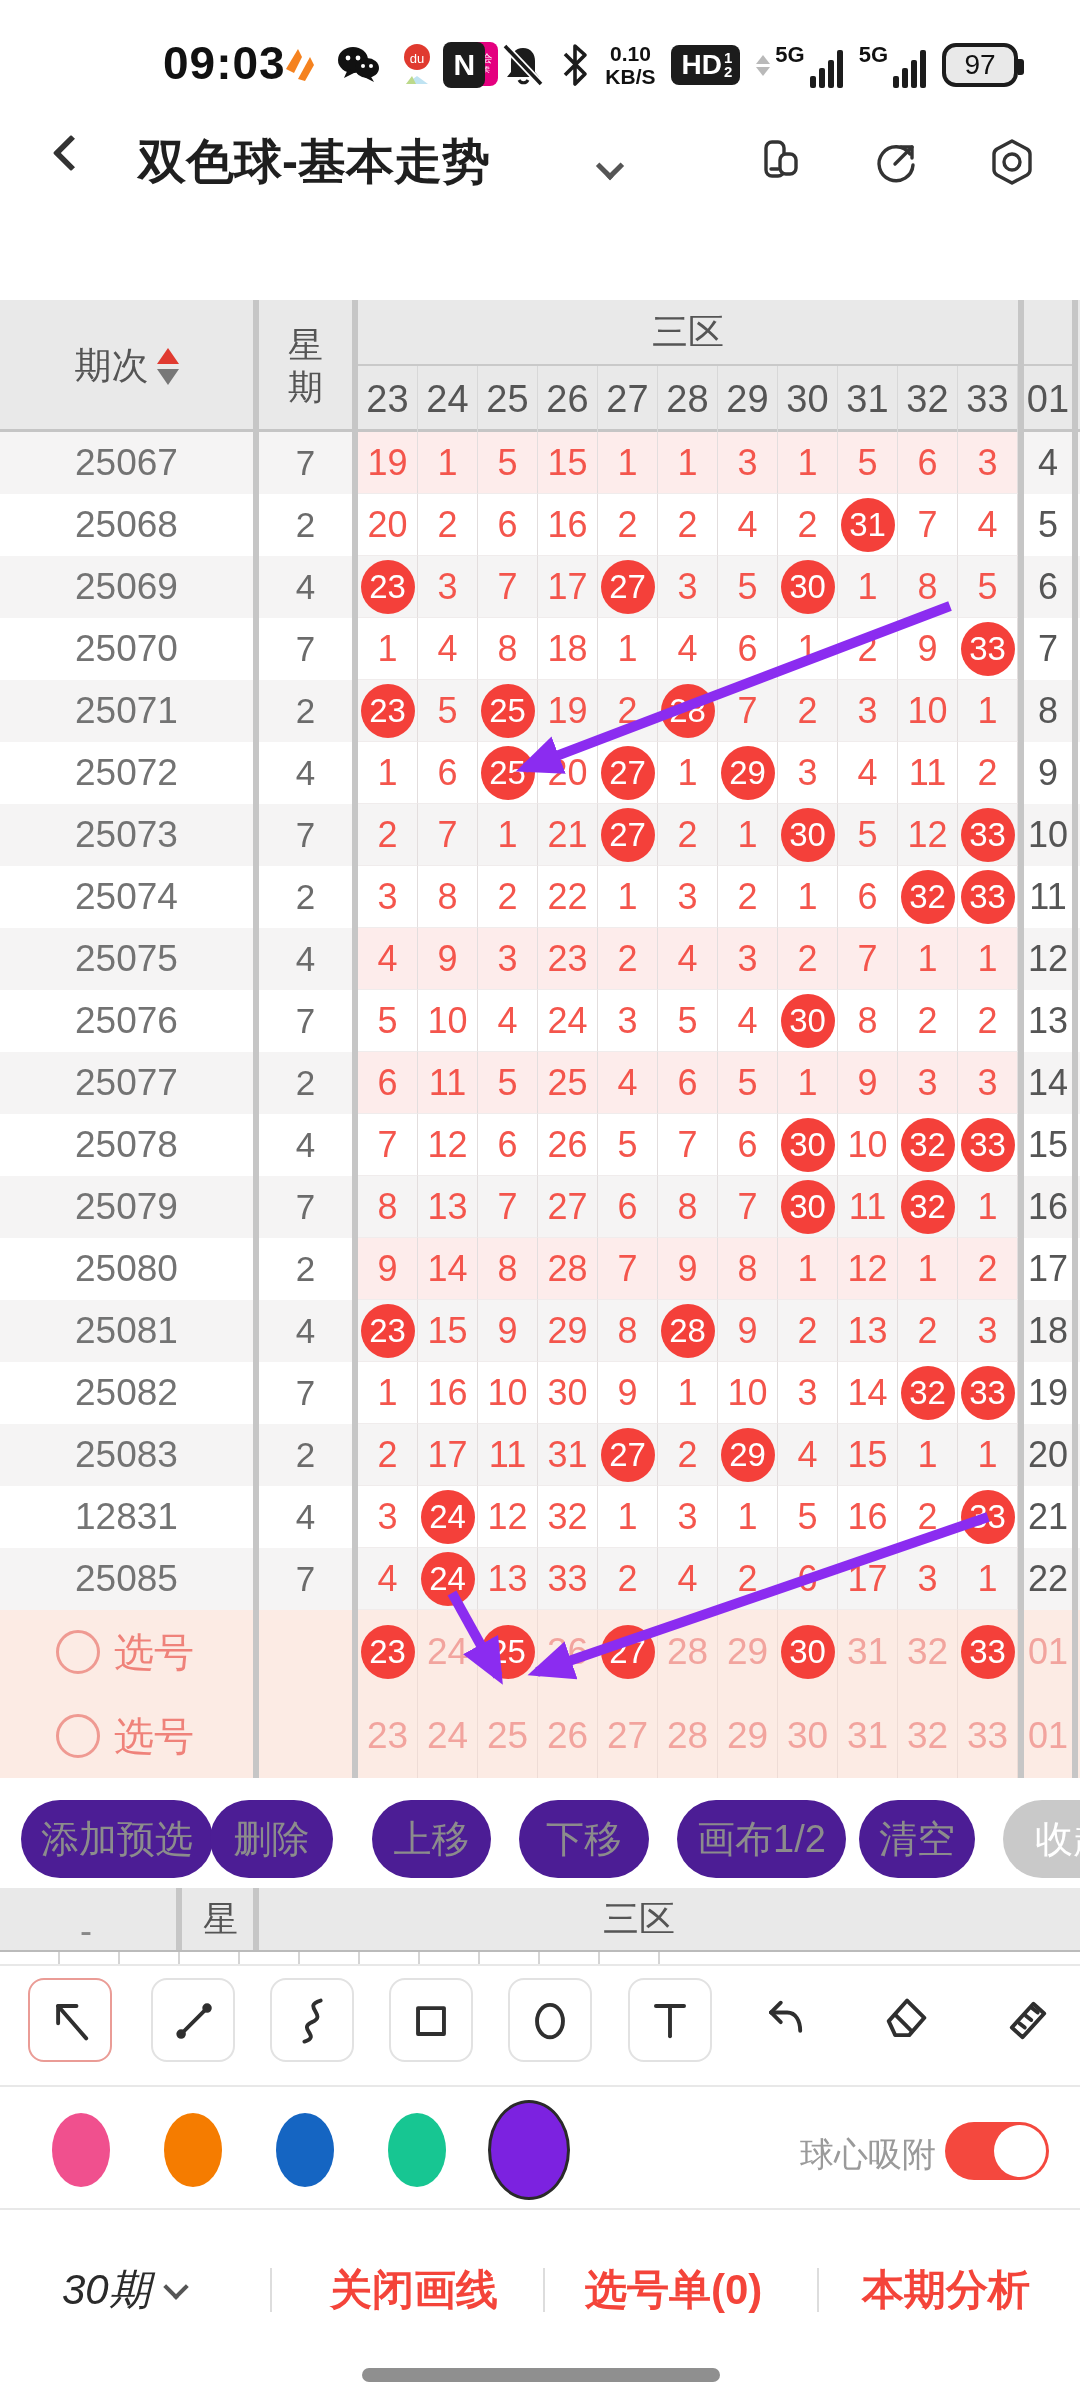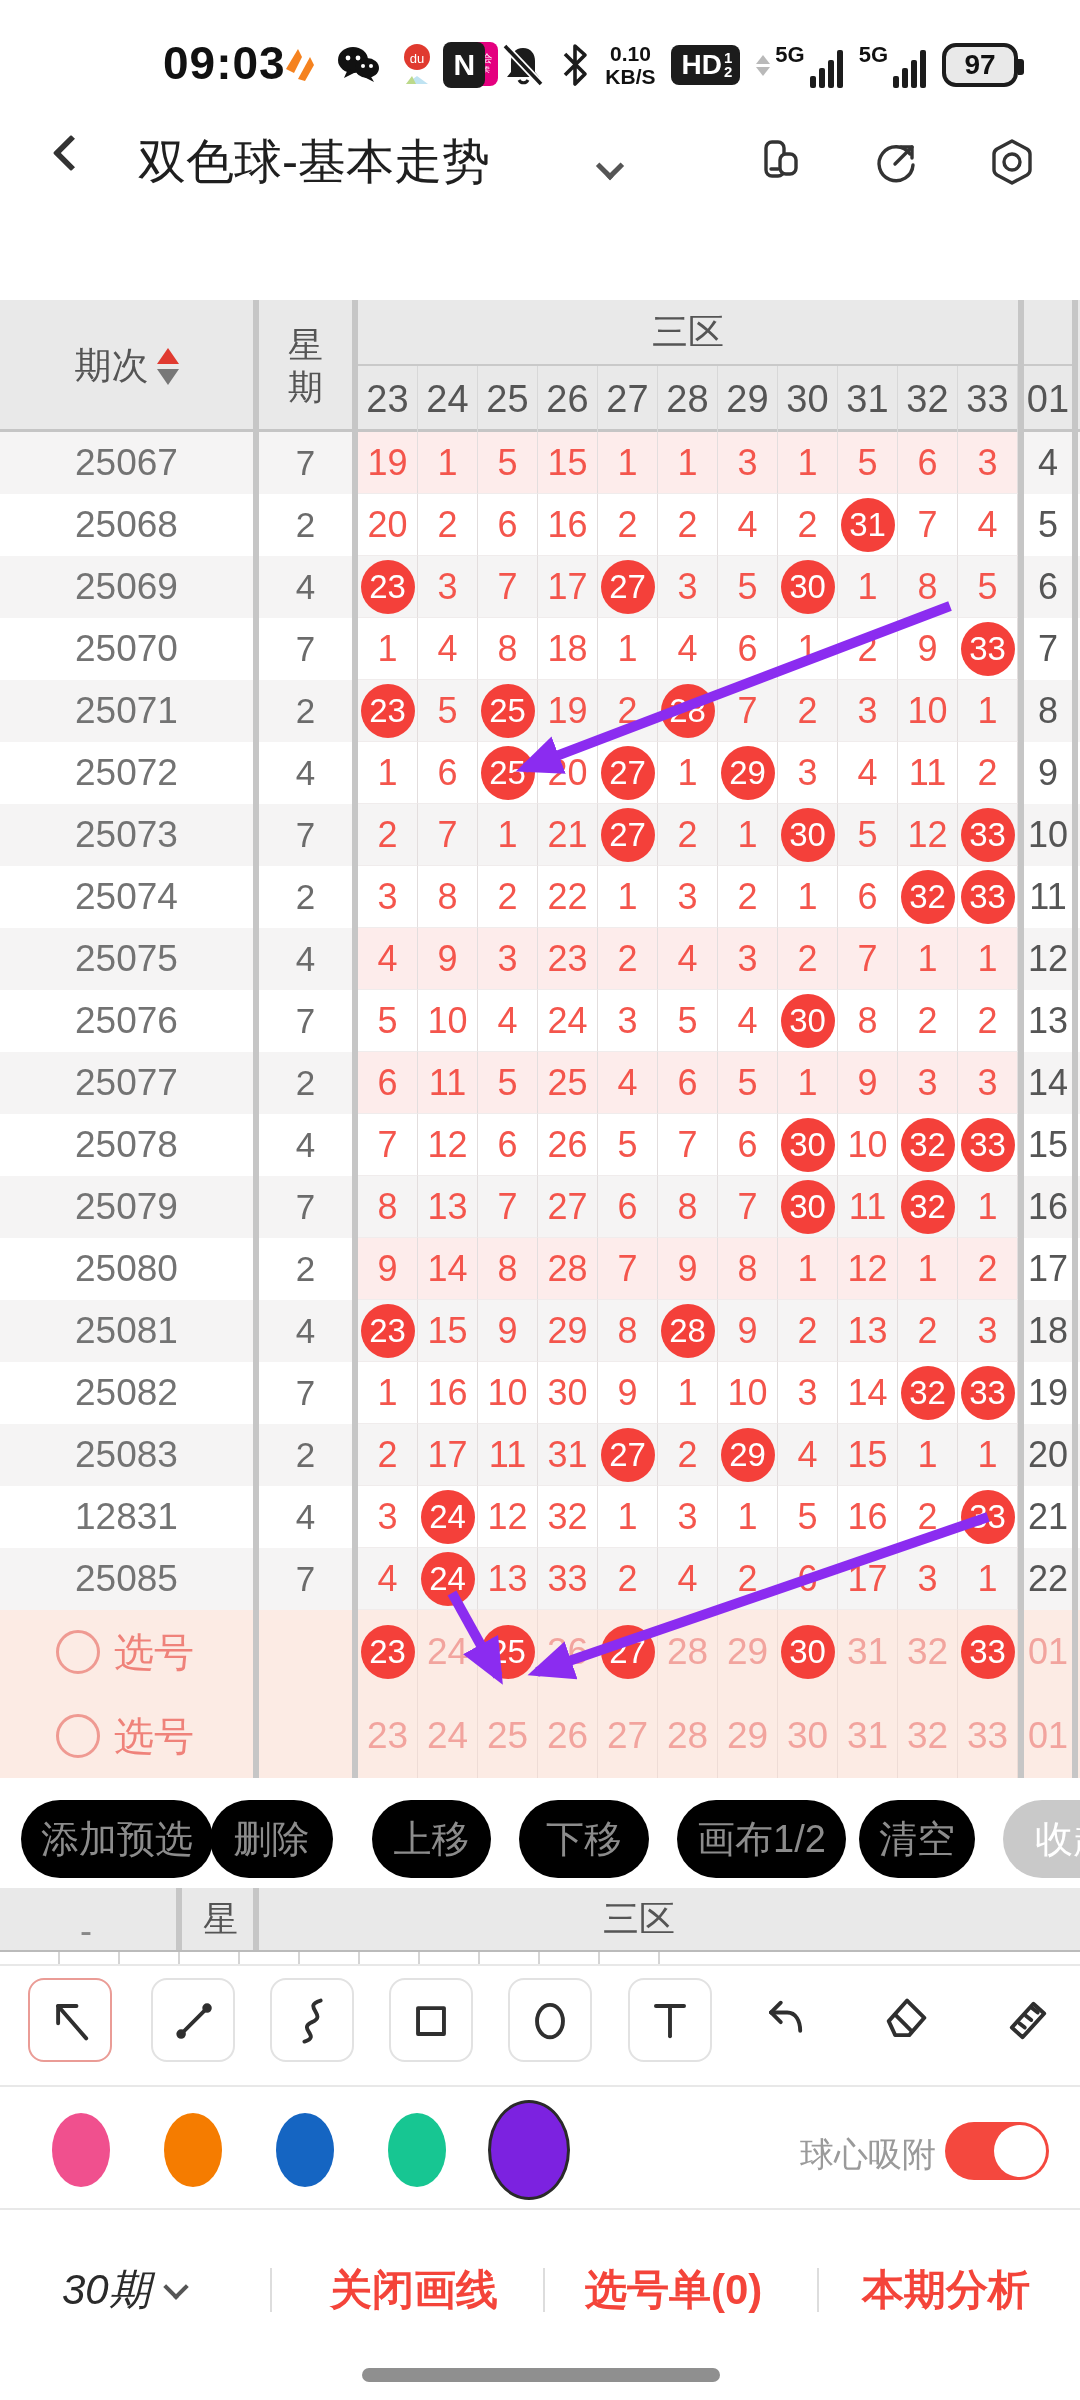--- a/index.html
+++ b/index.html
@@ -12,27 +12,27 @@
   .sb-time { left:163px; top:36px; font-size:46px; font-weight:700; color:#111; letter-spacing:1px; }
   .sb-appicons { left:278px; top:42px; display:flex; gap:16px; align-items:center; }
   .sb-right { right:62px; top:40px; display:flex; gap:16px; align-items:center; height:50px; }
   .nfc { width:42px; height:46px; background:#1c1c1c; border-radius:8px; color:#fff; font-weight:700; font-size:30px; display:flex; align-items:center; justify-content:center; }
   .kbs { font-size:21px; font-weight:700; color:#111; line-height:23px; text-align:center; }
   .hd { background:#1c1c1c; border-radius:8px; color:#fff; font-weight:700; font-size:28px; padding:4px 8px 4px 10px; display:flex; align-items:center; }
   .hd small { font-size:15px; line-height:14px; display:inline-block; margin-left:2px; font-weight:700; }
   .sig { display:flex; align-items:flex-end; gap:3px; height:46px; position:relative; padding-top:0; }
   .sig .g5 { font-size:22px; font-weight:700; color:#111; margin-right:2px; align-self:flex-start; }
   .sig i { display:block; width:6px; background:#1c1c1c; border-radius:2px; }
-  .batt { width:76px; height:44px; border:4px solid #1c1c1c; border-radius:14px; background:#e9e9e9; display:flex; align-items:center; justify-content:center; font-size:28px; font-weight:700; color:#111; position:relative; }
+  .batt { width:76px; height:44px; border:4px solid #1c1c1c; border-radius:14px; background:#e9e9e9; display:flex; align-items:center; justify-content:center; font-size:28px; font-weight:400; color:#111; position:relative; }
   .batt::after { content:""; position:absolute; right:-10px; top:12px; width:6px; height:16px; background:#1c1c1c; border-radius:0 3px 3px 0; }
 
   
   #navbar { left:0; top:100px; width:1080px; height:122px; background:#fff; }
   .back-chevron { left:58px; top:40px; width:26px; height:26px; border-left:6px solid #333; border-bottom:6px solid #333; transform:rotate(45deg); border-radius:2px; }
-  .nav-title { left:138px; top:30px; font-size:48px; font-weight:400; color:#1f1f1f; }
+  .nav-title { left:138px; top:30px; font-size:48px; font-weight:700; color:#1f1f1f; }
   .title-chevron { left:600px; top:56px; width:20px; height:20px; border-left:5px solid #555; border-bottom:5px solid #555; transform:rotate(-45deg); }
   .nav-ic { top:34px; width:56px; height:56px; }
   .nav-ic svg { width:56px; height:56px; stroke:#333; stroke-width:3.4; fill:none; stroke-linecap:round; stroke-linejoin:round; }
 
   
   #notice { left:38px; top:248px; font-size:26px; color:#bdbdbd; letter-spacing:0px; }
 
   
   #tablewrap { left:0; top:300px; width:1080px; height:1478px; background:#fff; }
   .hdr-bg { left:0; top:0; width:1080px; height:132px; background:#e9e9e9; border-bottom:3px solid #c5c5c5; }
@@ -60,21 +60,21 @@
   .sel-left { position:absolute; left:0; top:0; width:253px; height:84px; display:flex; align-items:center; gap:14px; padding-left:56px; }
   .radio { width:44px; height:44px; border:3px solid #ef9a92; border-radius:50%; }
   .sel-label { font-size:40px; color:#ef827a; }
   .sel-zone { position:absolute; left:358px; top:0; width:660px; height:84px; display:flex; }
   .scell { width:60px; height:84px; display:flex; align-items:center; justify-content:center; font-size:37px; color:#f2a49e; border-right:1px solid #eedcd6; }
   .sel-extra { position:absolute; left:1024px; top:0; width:48px; height:84px; display:flex; align-items:center; justify-content:center; font-size:36px; color:#f2a49e; }
   .vdiv { top:0; width:6px; height:1478px; background:#c6c6c6; }
   #arrowsvg { left:0; top:0; width:1080px; height:2400px; pointer-events:none; z-index:5; }
 
   
-  .pill { position:absolute; top:1800px; height:78px; border-radius:39px; background:#000000; color:#8c8c8c; font-size:38px; display:flex; align-items:center; justify-content:center; }
+  .pill { position:absolute; top:1800px; height:78px; border-radius:39px; background:#4c1d95; color:#8c8c8c; font-size:38px; display:flex; align-items:center; justify-content:center; }
   .pill.dark { background:#c9c9c9; color:#fff; }
 
   
   #hdr2 { left:0; top:1888px; width:1080px; height:62px; background:#e9e9e9; }
   .hdr2-week { left:182px; top:0; width:77px; height:62px; display:flex; align-items:center; justify-content:center; font-size:35px; color:#555; }
   .hdr2-zone { left:259px; top:0; width:760px; height:62px; display:flex; align-items:center; justify-content:center; font-size:36px; color:#555; }
   .hdr2-dash { left:80px; top:22px; font-size:36px; color:#888; }
   .vdiv2 { position:absolute; top:0; width:6px; height:76px; background:#c6c6c6; }
   #sliver { left:0; top:1950px; width:1080px; height:14px; background:#fff; border-top:2px solid #bbb; display:flex; }
   #sliver i { display:block; width:60px; border-right:2px solid #d5d5d5; }

